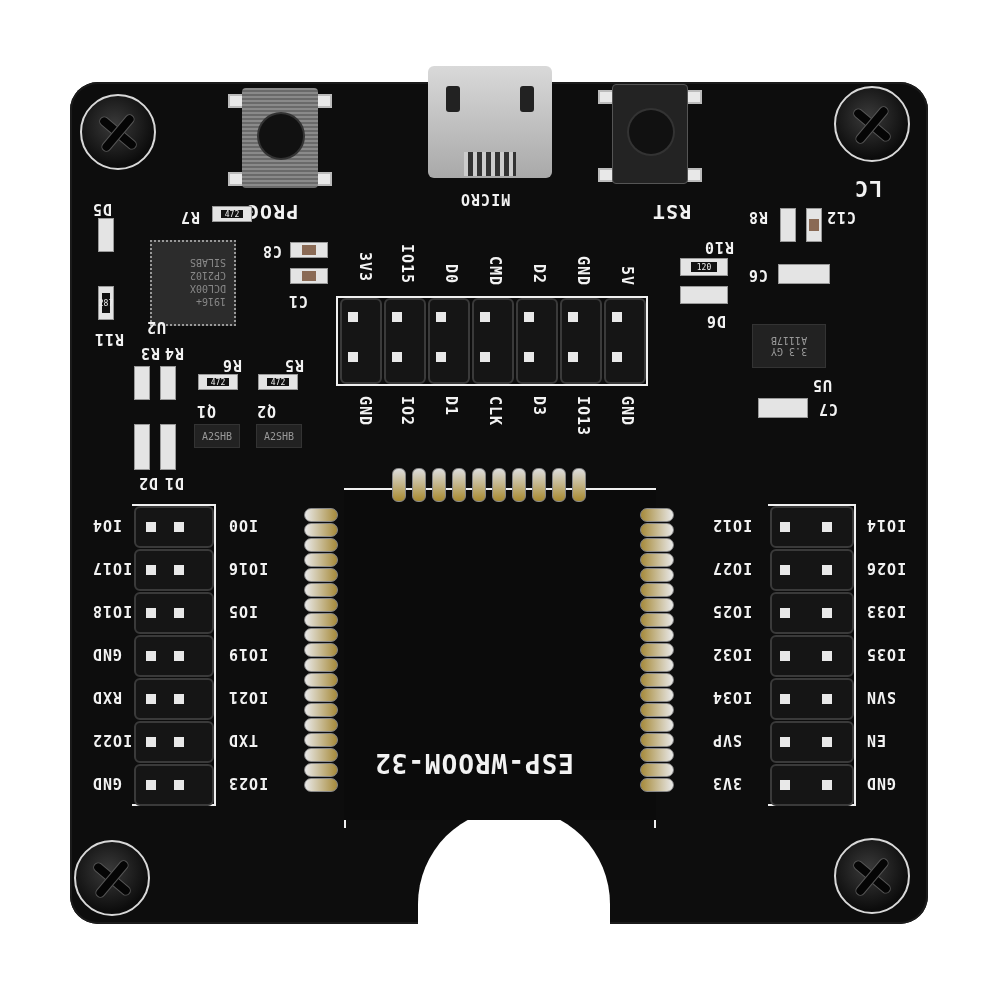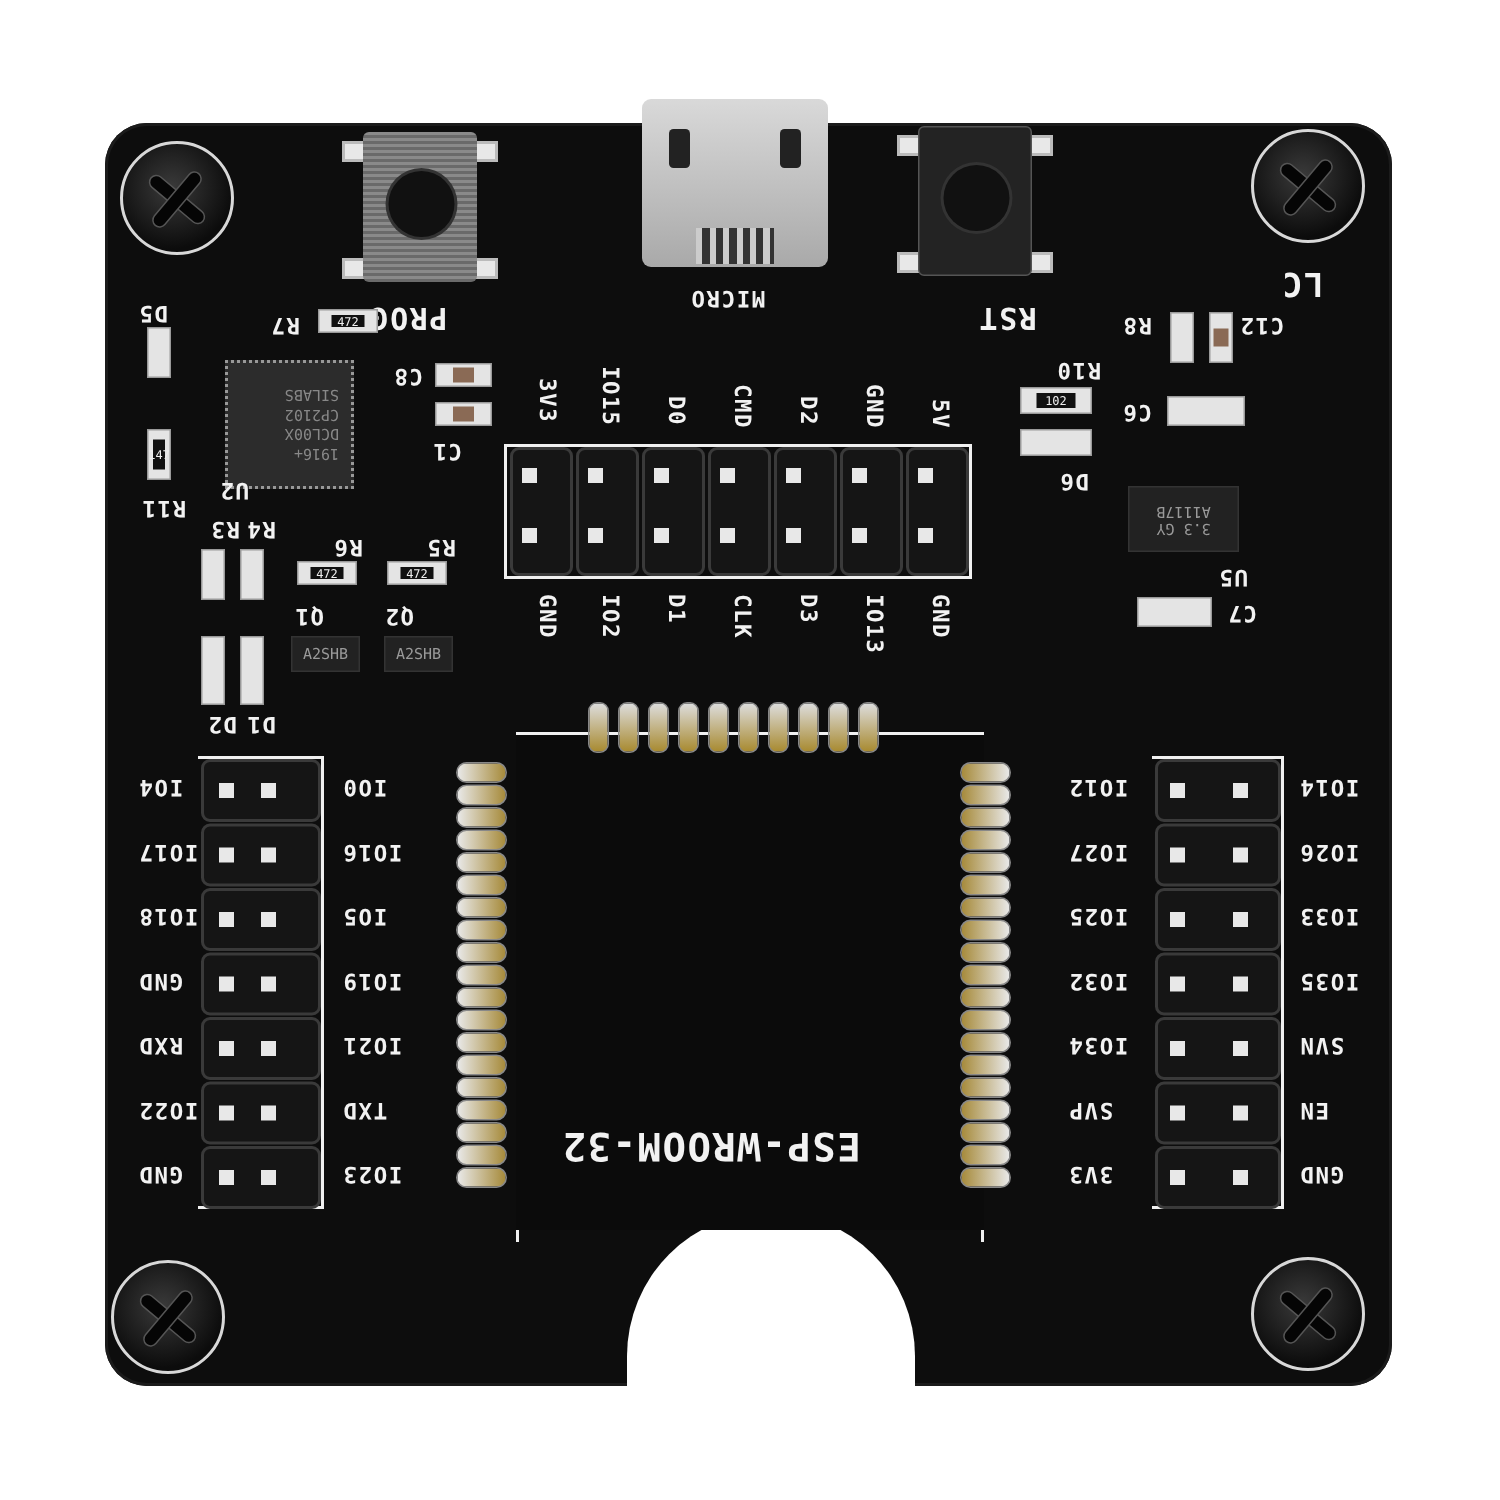--- a/index.html
+++ b/index.html
@@ -78,21 +78,21 @@
     <div class="pad" style="left:82px;top:84px;"></div>
   <div class="body dark"></div>
     <div class="cap"></div>
 </div>
 <div class="silk flip" style="left:652px;top:200px;font-size:20px;">RST</div>
 <div class="silk flip" style="left:854px;top:176px;font-size:22px;">LC</div>
 
 <div class="silk flip" style="left:92px;top:200px;">D5</div>
 <div class="smd" style="left:98px;top:218px;width:16px;height:34px;"></div>
 <div class="smd" style="left:98px;top:286px;width:16px;height:34px;">
-    <div class="lbl">147</div>
+    <div class="lbl">287</div>
   </div>
 <div class="silk flip" style="left:94px;top:330px;">R11</div>
 <div class="silk flip" style="left:180px;top:208px;">R7</div>
 <div class="smd" style="left:212px;top:206px;width:40px;height:16px;">
     <div class="lbl">472</div>
   </div>
 <div class="chip">
   <div class="flip">
     <div>1916+</div>
     <div>DCL00X</div>
@@ -136,21 +136,21 @@
   </div>
 
 <div class="silk flip" style="left:748px;top:208px;">R8</div>
 <div class="smd" style="left:780px;top:208px;width:16px;height:34px;"></div>
 <div class="smd" style="left:806px;top:208px;width:16px;height:34px;">
     <div class="mid" style="left:15%;top:30%;width:70%;height:40%;"></div>
   </div>
 <div class="silk flip" style="left:826px;top:208px;">C12</div>
 <div class="silk flip" style="left:704px;top:238px;">R10</div>
 <div class="smd" style="left:680px;top:258px;width:48px;height:18px;">
-    <div class="lbl">102</div>
+    <div class="lbl">120</div>
   </div>
 <div class="smd" style="left:680px;top:286px;width:48px;height:18px;"></div>
 <div class="silk flip" style="left:706px;top:312px;">D6</div>
 <div class="smd" style="left:778px;top:264px;width:52px;height:20px;"></div>
 <div class="silk flip" style="left:748px;top:266px;">C6</div>
 <div class="sot" style="left:752px;top:324px;width:72px;height:42px;flex-direction:column;">
   <div class="flip" style="text-align:center;">
       <div>3.3 GY</div>
       <div>A1117B</div>
     </div>

